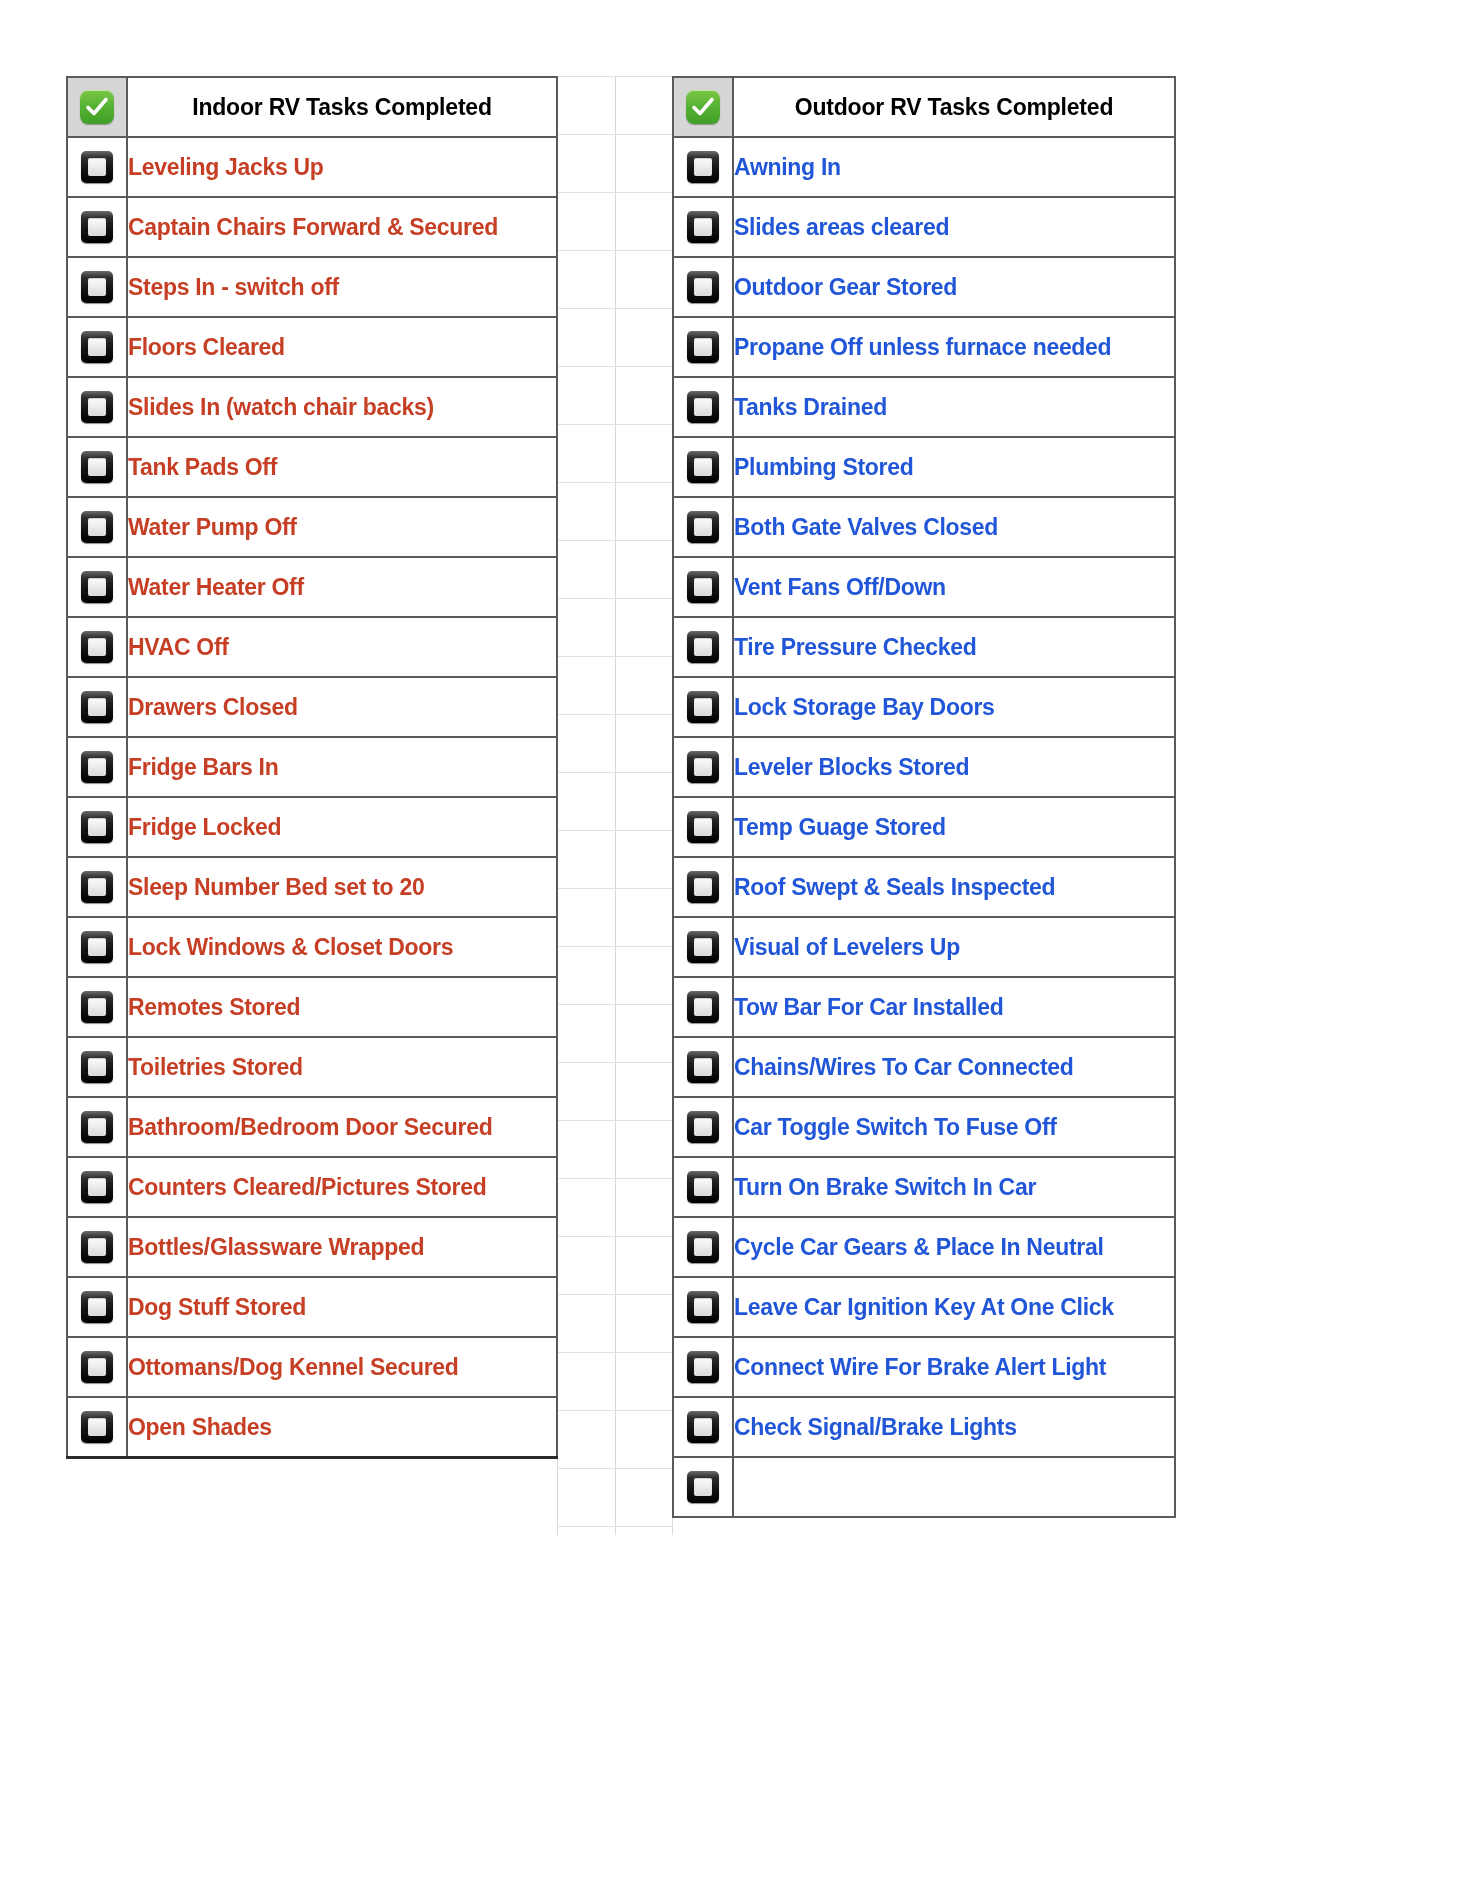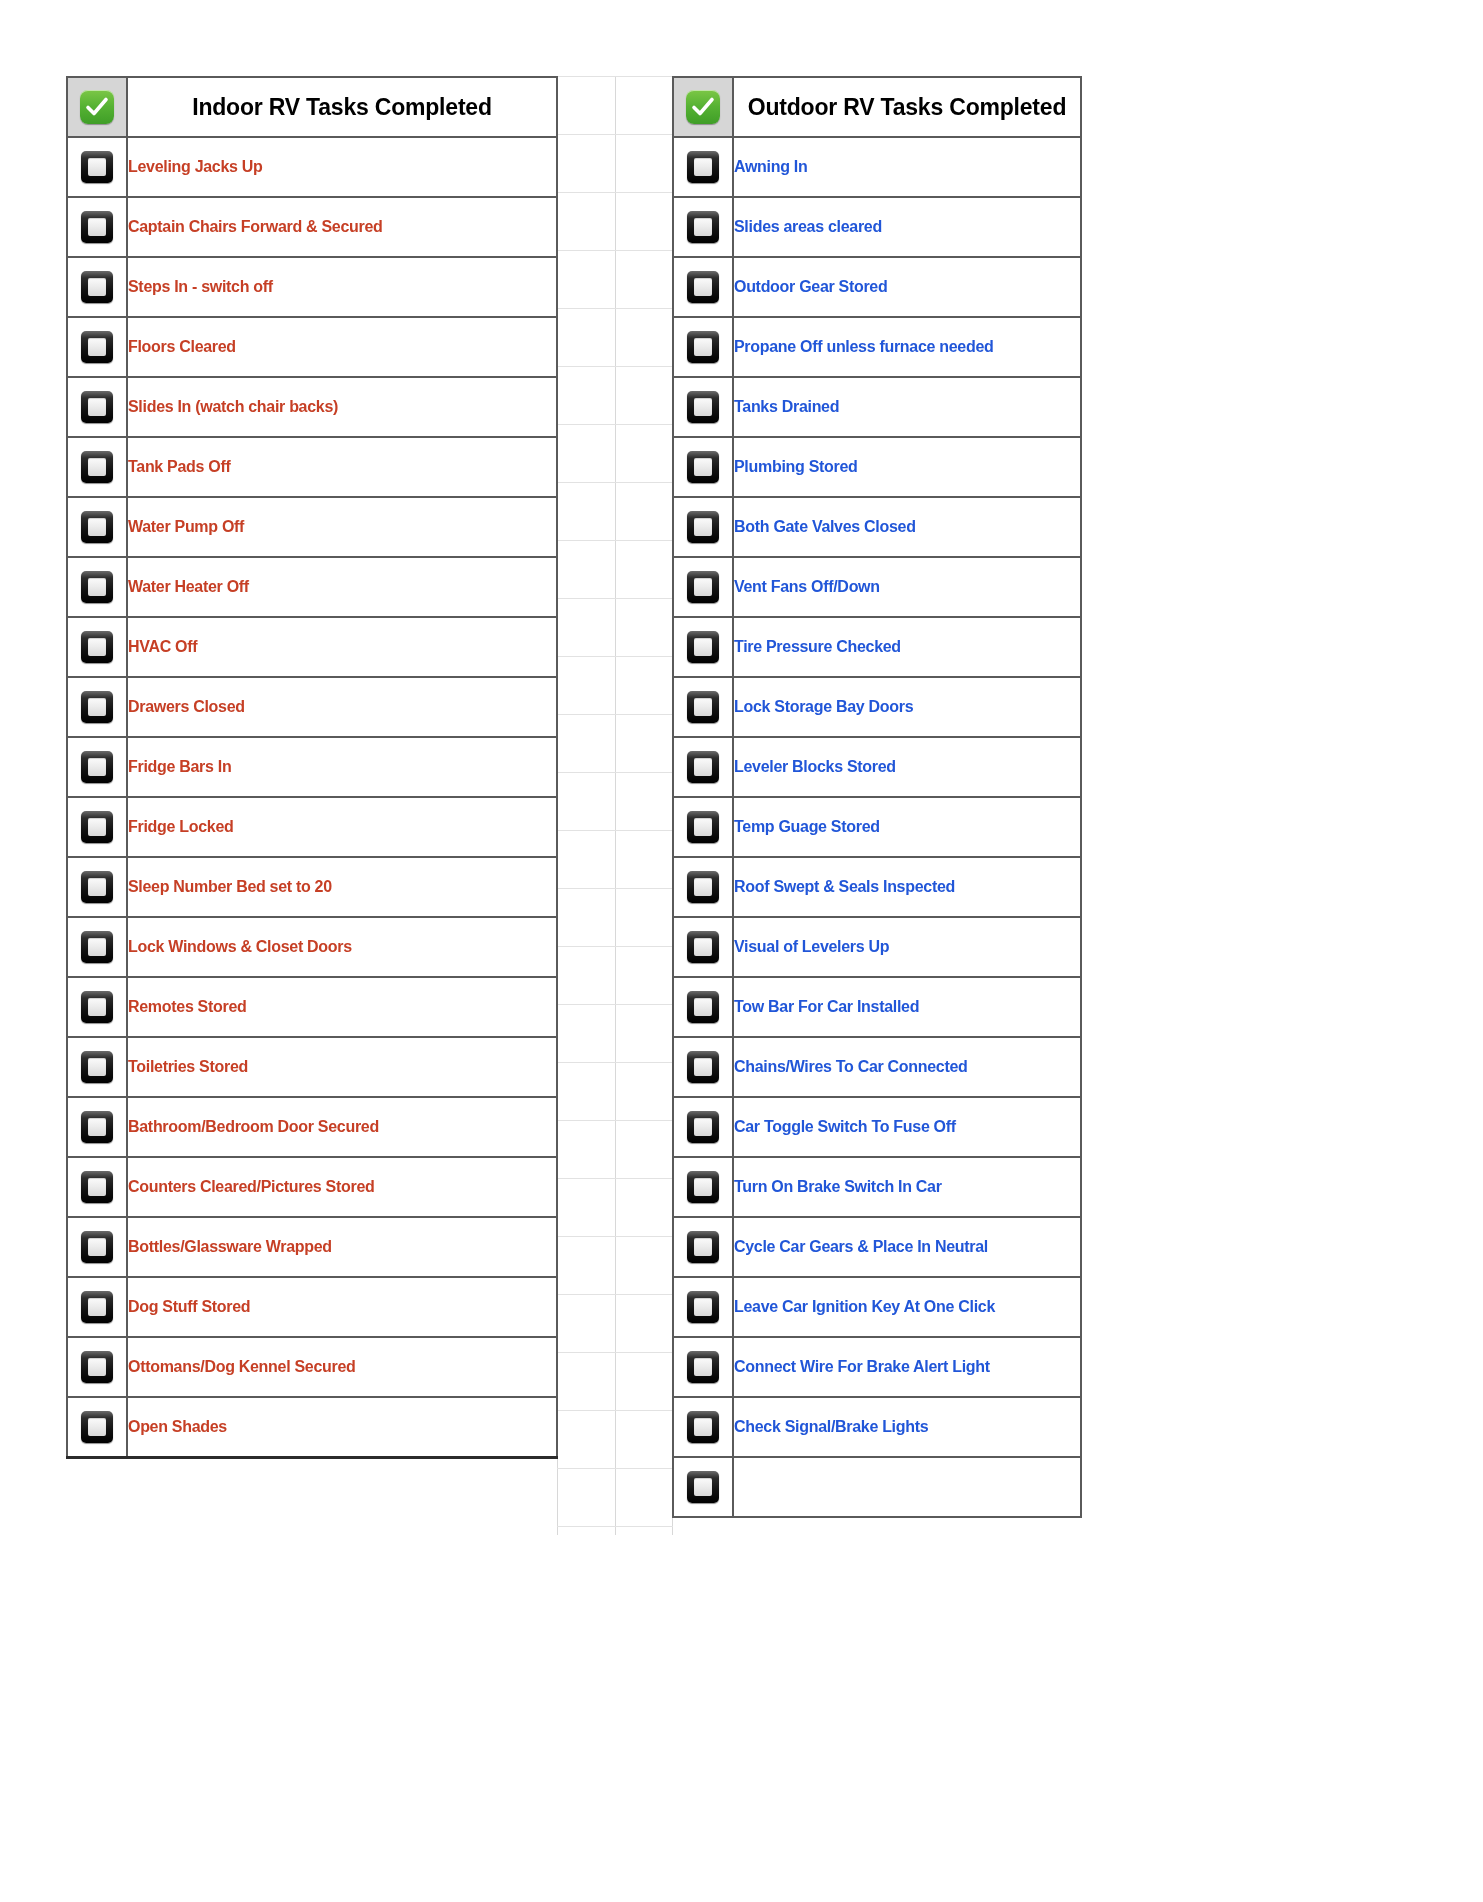--- a/index.html
+++ b/index.html
@@ -49,21 +49,21 @@
     height: 1px;
     background: #e2e2e2;
   }
 
   
   .table-wrap {
     position: absolute;
     top: 76px;
   }
   #table-indoor  { left: 66px;  width: 492px; }
-  #table-outdoor { left: 672px; width: 410px; }
+  #table-outdoor { left: 672px; width: 504px; }
 
   table.checklist {
     border-collapse: collapse;
     width: 100%;
     table-layout: fixed;
   }
   table.checklist td,
   table.checklist th {
     border: 2px solid #5a5a5a;
     padding: 0;
@@ -96,21 +96,21 @@
   thead th.cb-cell { background: #d6d6d6; }
   .header-title {
     font-size: 23px;
     font-weight: bold;
     color: #000000;
     letter-spacing: -0.2px;
   }
 
   
   .task-text {
-    font-size: 16px;
+    font-size: 23px;
     font-weight: bold;
     letter-spacing: -0.3px;
     line-height: 1;
     display: block;
   }
   #table-indoor  .task-text { color: #c63f25; }
   #table-outdoor .task-text { color: #2156d8; }
 
   
   

